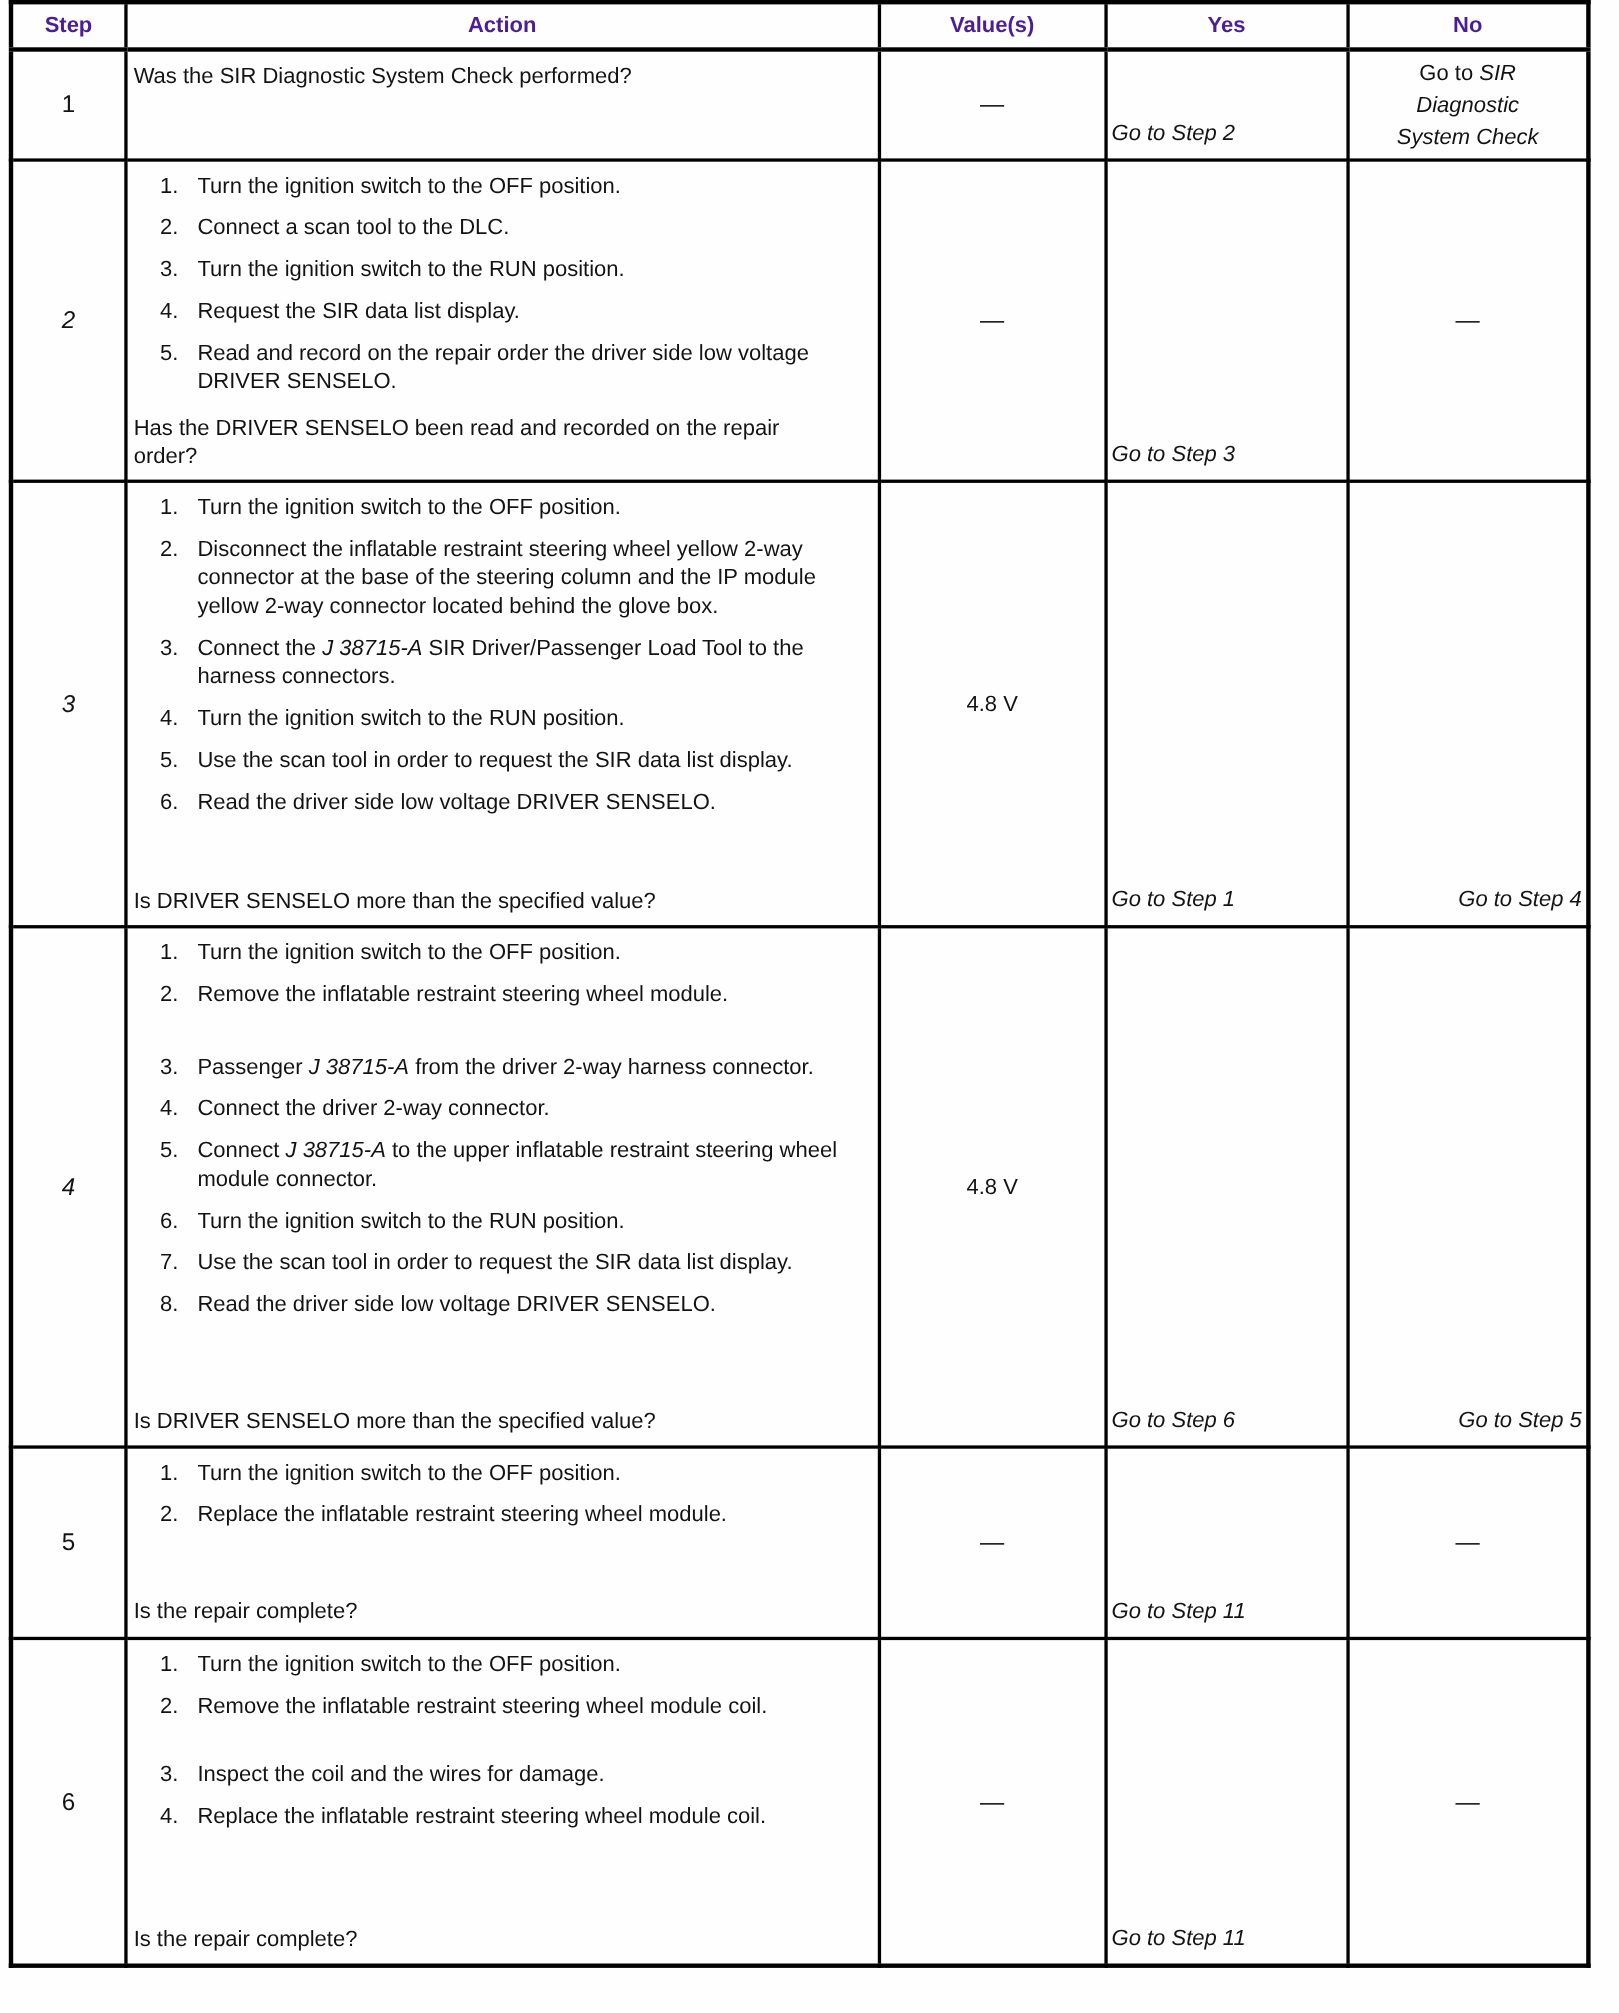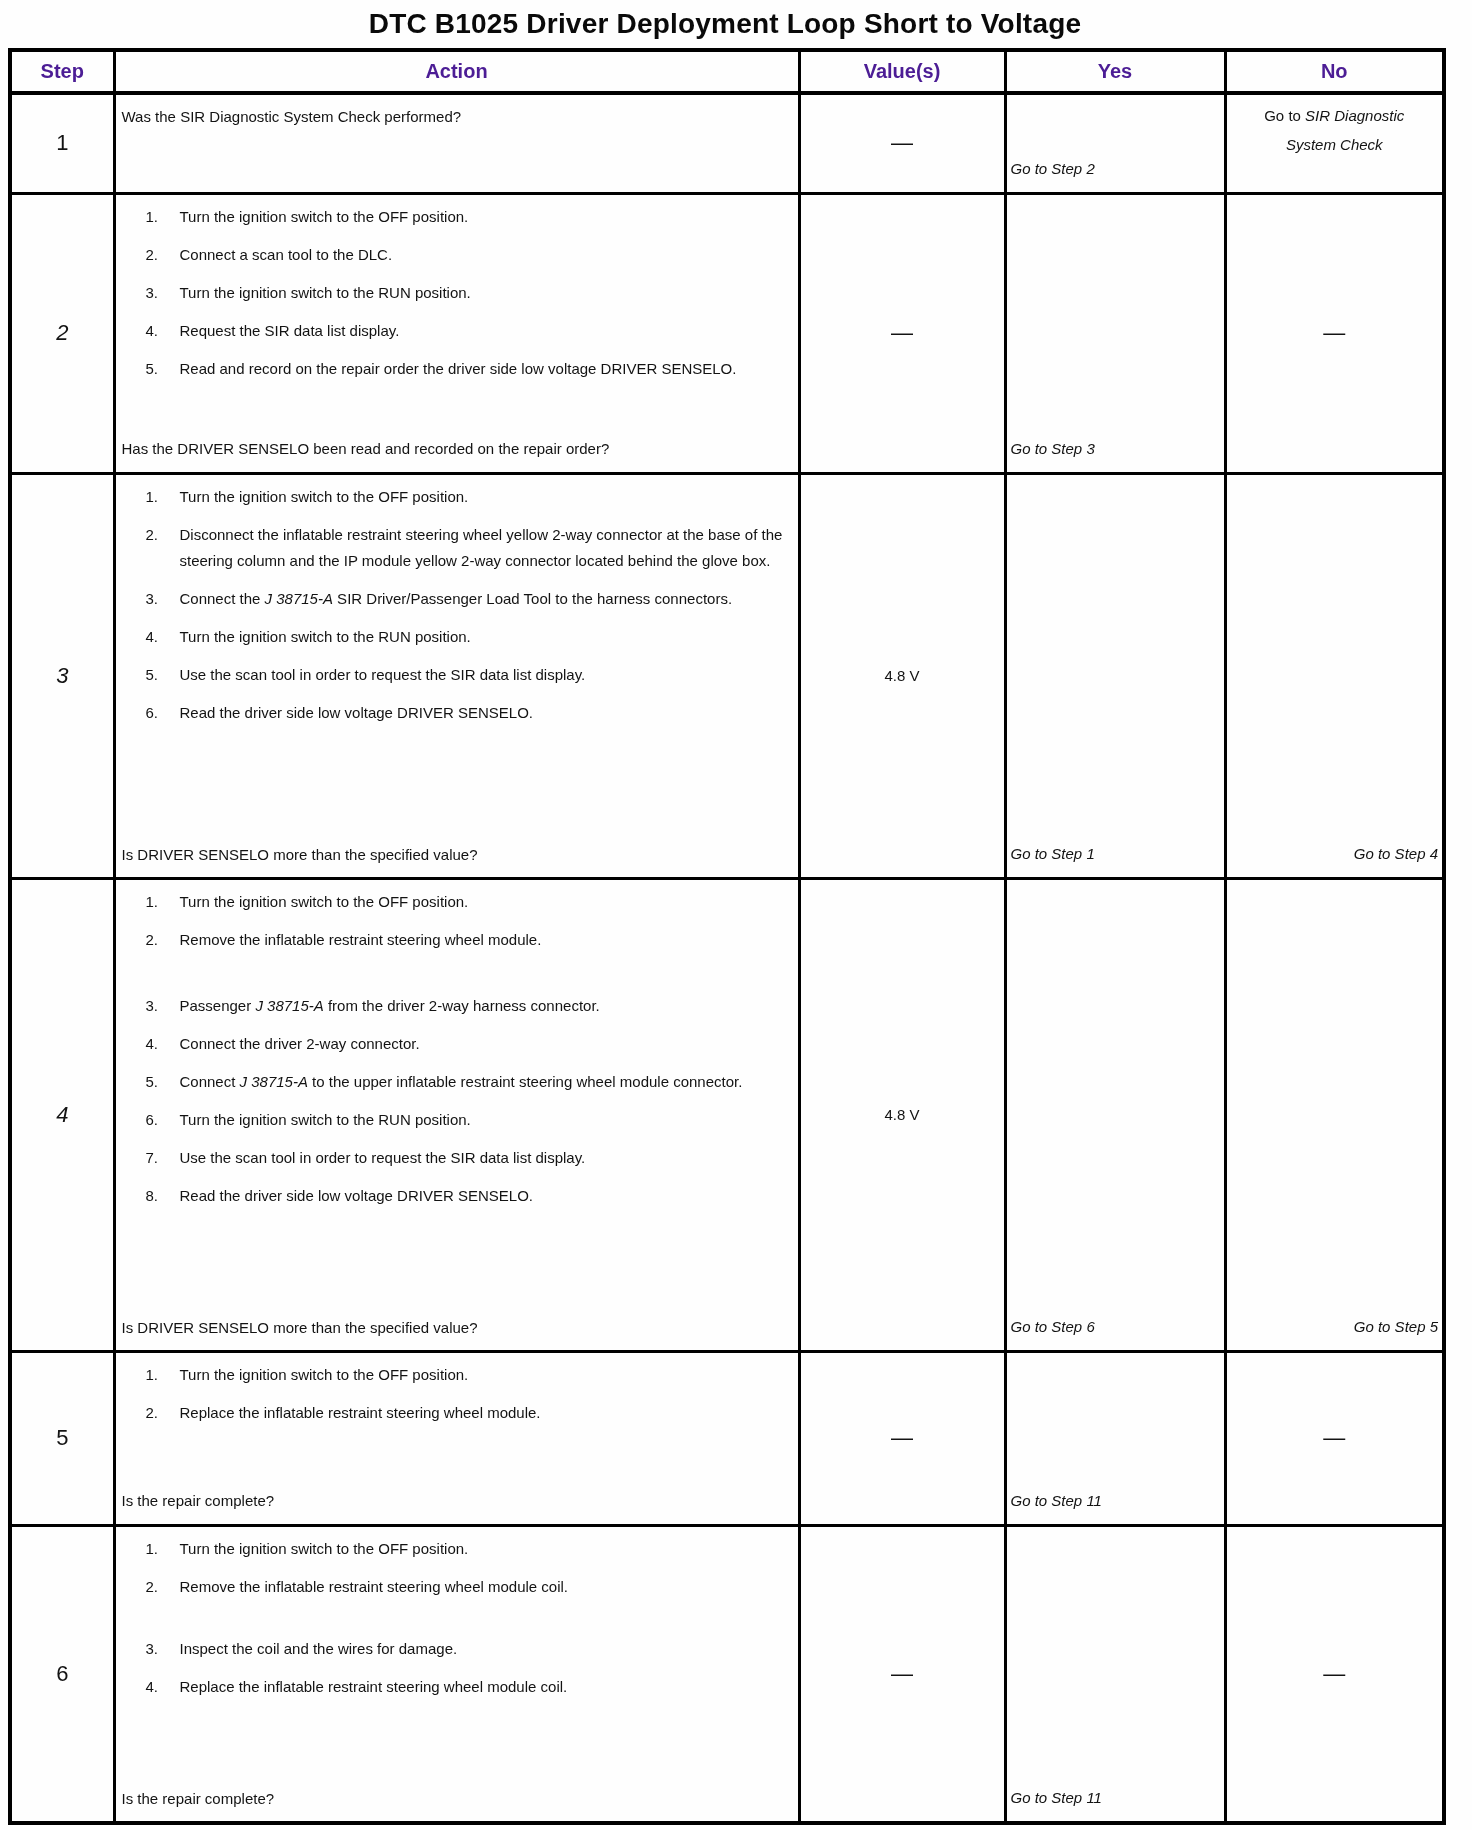--- a/index.html
+++ b/index.html
@@ -13,21 +13,21 @@
     font-size:28px;font-weight:700;letter-spacing:.2px;color:#0a0a0a;
   }
   table.dtc{
     border-collapse:collapse;table-layout:fixed;
     margin-left:8px;width:1434px;border:4px solid #000;
   }
   th{
     border:3px solid #000;border-bottom:4px solid #000;
     font-size:20px;font-weight:700;text-align:center;padding:7px 4px;color:#4c1d95;
   }
-  td{border:3px solid #000;font-size:15px;line-height:26px;color:#131313;}
+  td{border:3px solid #000;font-size:20px;line-height:26px;color:#131313;}
   tr.h-head{height:43px;}
   tr.h-r1{height:100px;}
   tr.h-r2{height:280px;}
   tr.h-r3{height:405px;}
   tr.h-r4{height:473px;}
   tr.h-r5{height:174px;}
   tr.h-r6{height:298px;}
   td.step{text-align:center;vertical-align:middle;font-size:22px;}
   td.step.it{font-style:italic;}
   td.action{vertical-align:top;padding:9px 8px 8px 6px;}
@@ -52,21 +52,20 @@
   .goto{font-style:italic;}
   .no-narrow{max-width:160px;margin:0 auto;}
   .dash{font-size:22px;}
   i{font-style:italic;}
 </style>
 </head>
 <body>
 
 <div class="page">
 
-  <div class="title">DTC B1025 Driver Deployment Loop Short to Voltage</div>
 
   <table class="dtc">
     <colgroup>
       <col style="width:104px">
         <col style="width:685px">
         <col style="width:206px">
         <col style="width:220px">
         <col style="width:219px">
     </colgroup>
     <thead>

